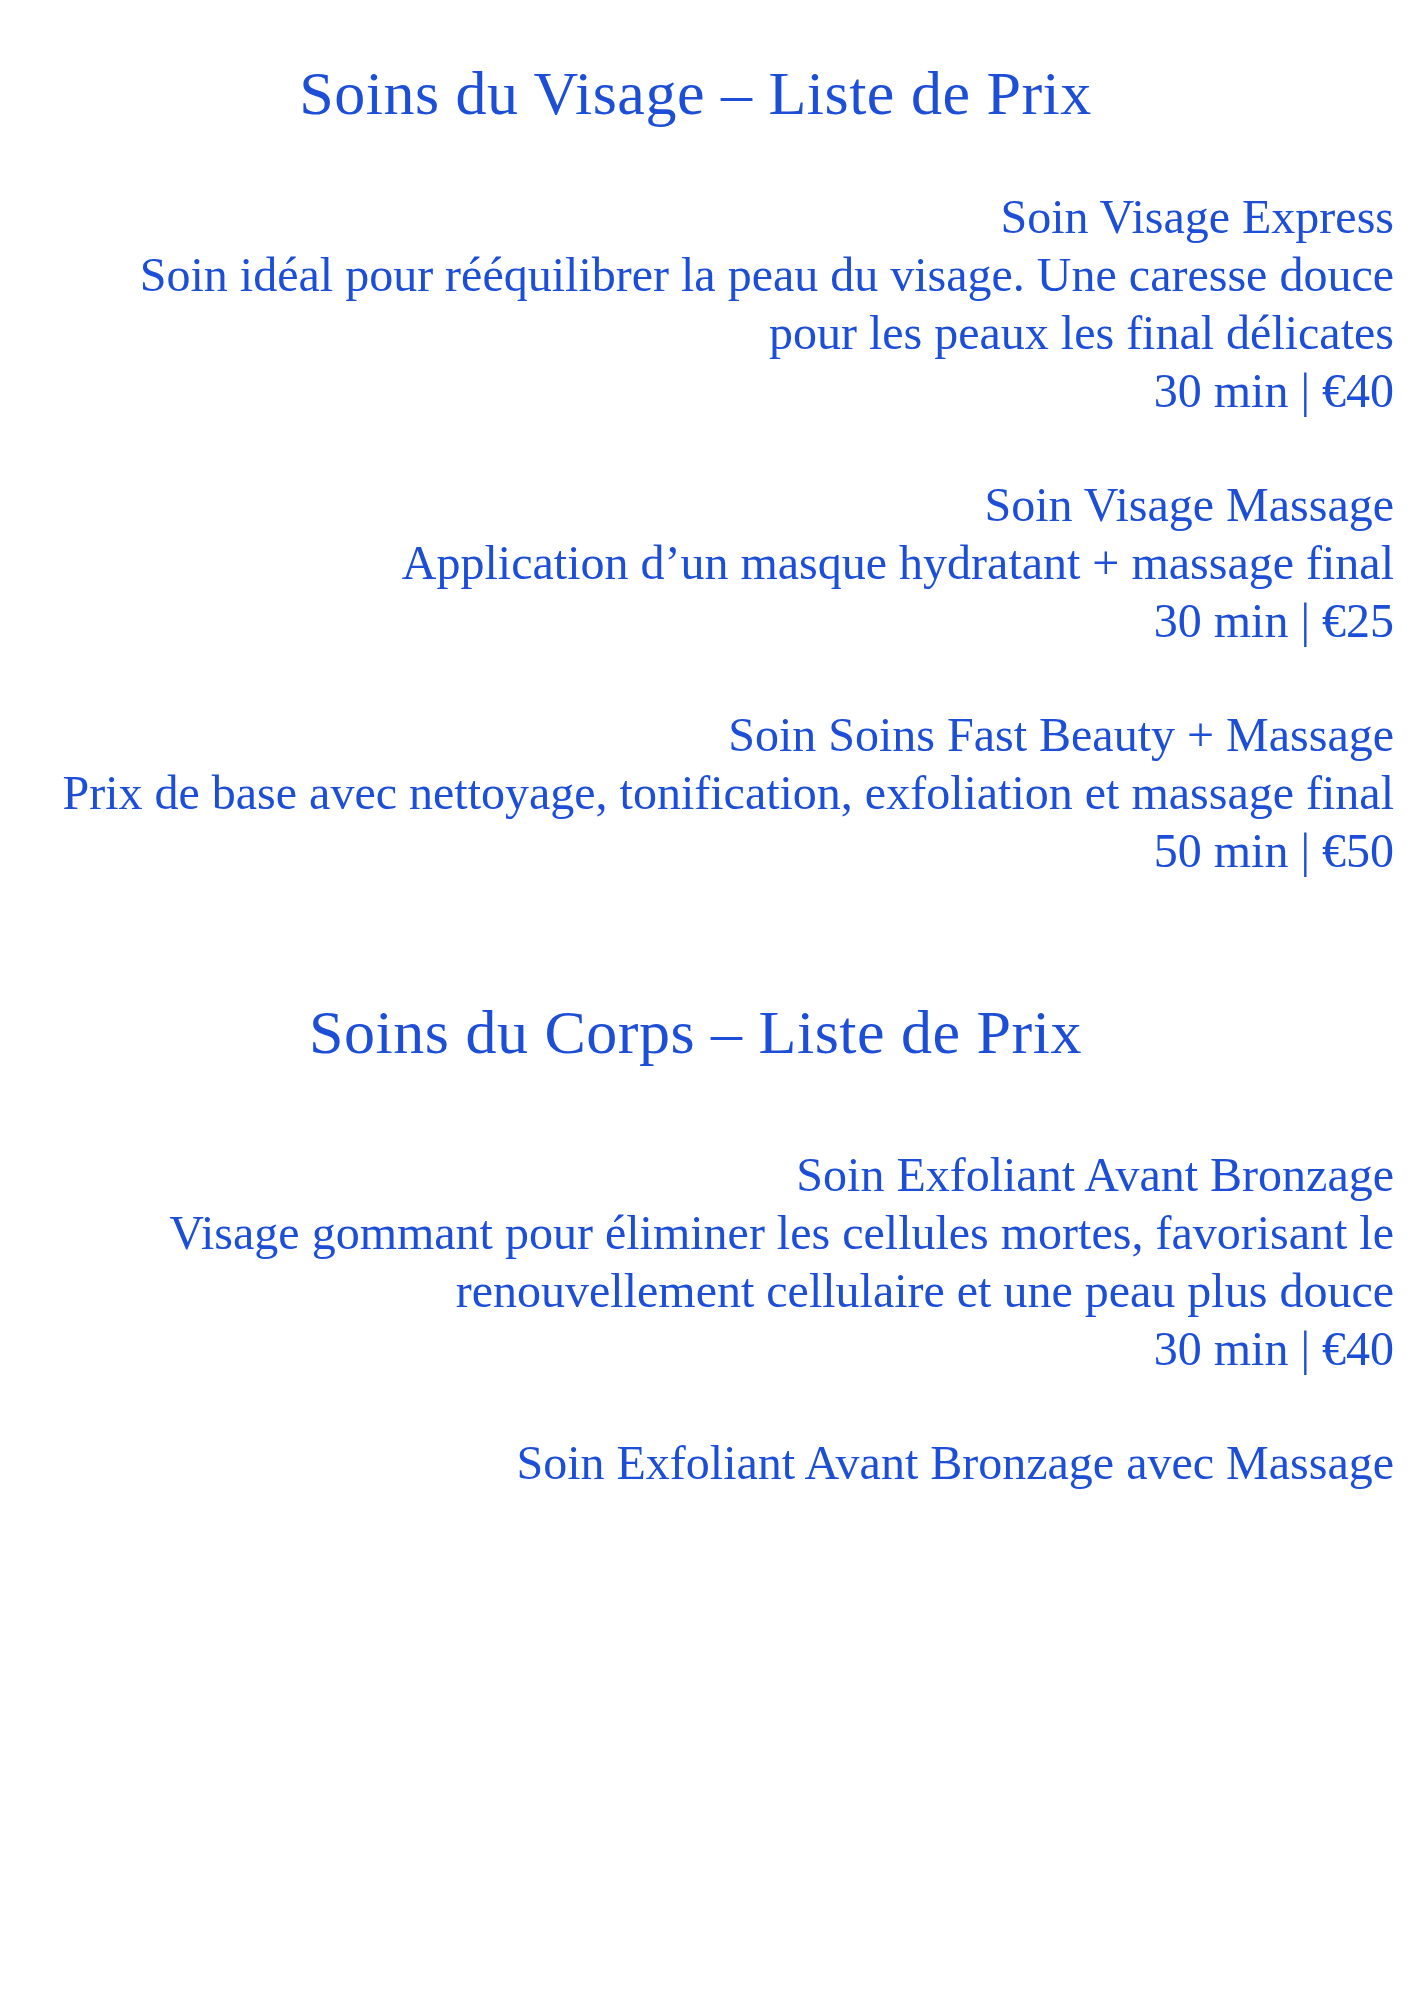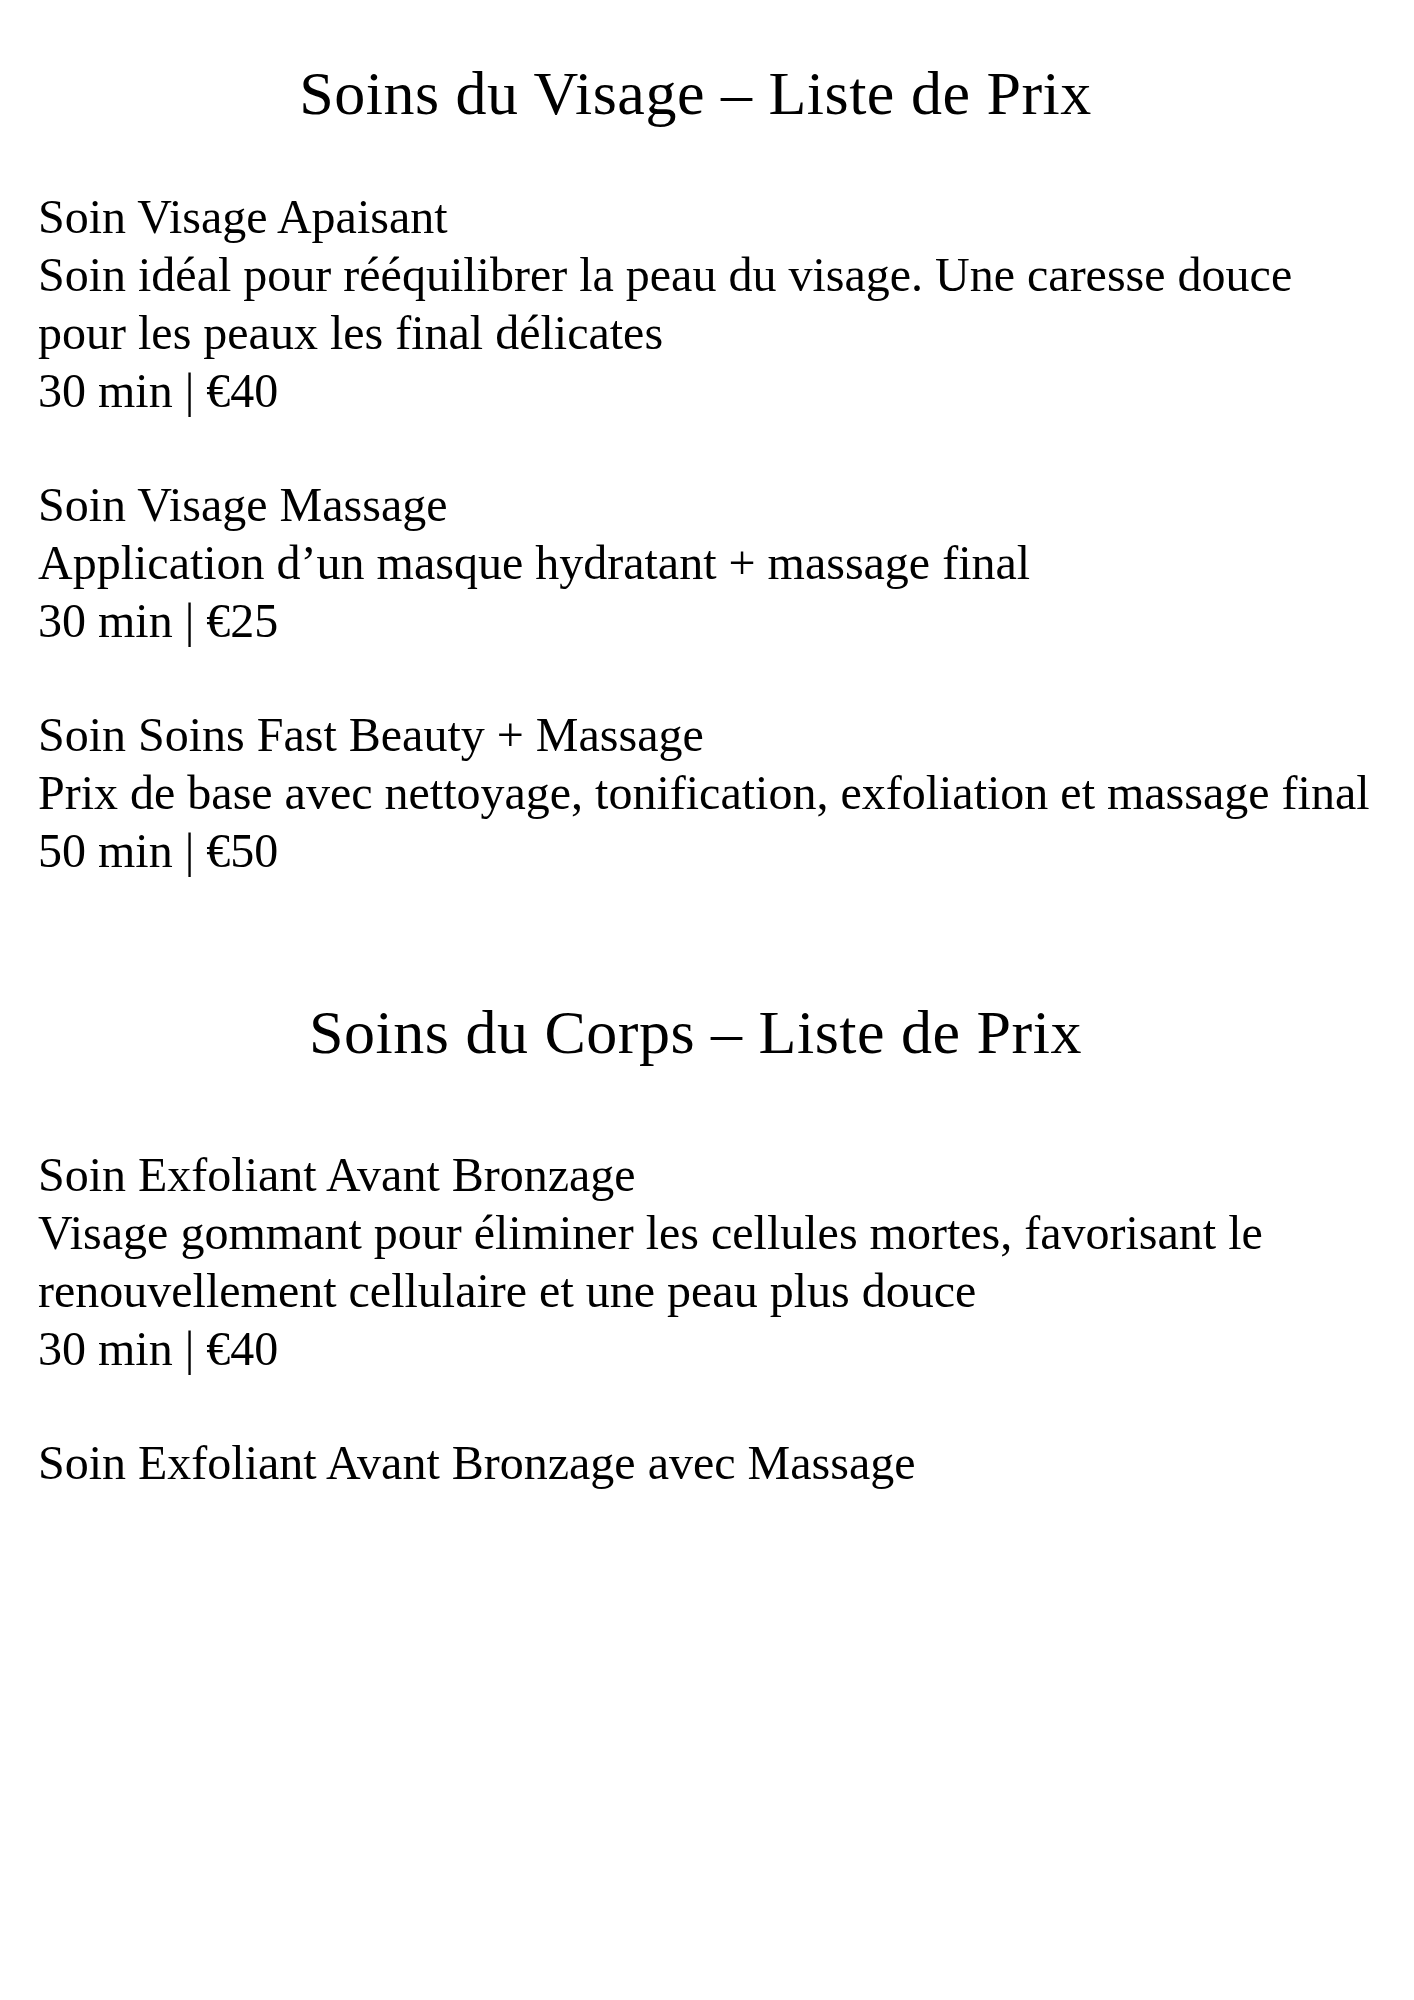--- a/index.html
+++ b/index.html
@@ -7,22 +7,23 @@
     padding: 0;
     background: #ffffff;
   }
   .page {
     width: 1414px;
     height: 2000px;
     box-sizing: border-box;
     padding: 0 20px 0 38px;
     overflow: hidden;
     background: #ffffff;
-    color: #000000;
+    color: #1d4ed8;
     font-family: "Liberation Serif", serif;
+    text-align: right;
   }
   .section-title {
     display: flex;
     justify-content: center;
     align-items: center;
     gap: 20px;
     transform: translateX(56px);
     font-size: 62px;
     font-weight: normal;
     line-height: 90px;
@@ -77,21 +78,21 @@
 
   <section class="section">
     <h1 class="section-title">
       <span class="title-text">Soins du Visage – Liste de Prix</span>
       <svg class="lotus" viewBox="0 0 320 210" aria-hidden="true">
           <use href="#lotus-shape"></use>
         </svg>
     </h1>
 
     <div class="service">
-      <div class="line">Soin Visage Apaisant</div>
+      <div class="line">Soin Visage Express</div>
       <div class="line">Soin idéal pour rééquilibrer la peau du visage. Une caresse douce</div>
       <div class="line">pour les peaux les final délicates</div>
       <div class="line">30 min | €40</div>
     </div>
 
     <div class="service">
       <div class="line">Soin Visage Massage</div>
       <div class="line">Application d’un masque hydratant + massage final</div>
       <div class="line">30 min | €25</div>
     </div>

